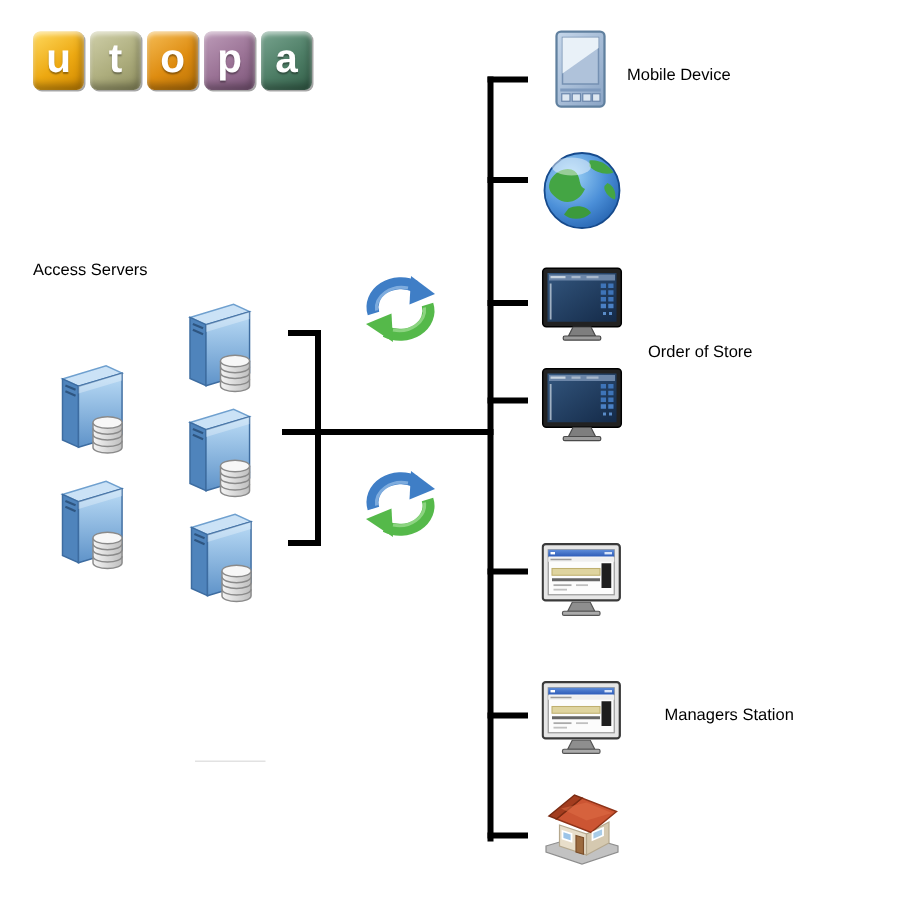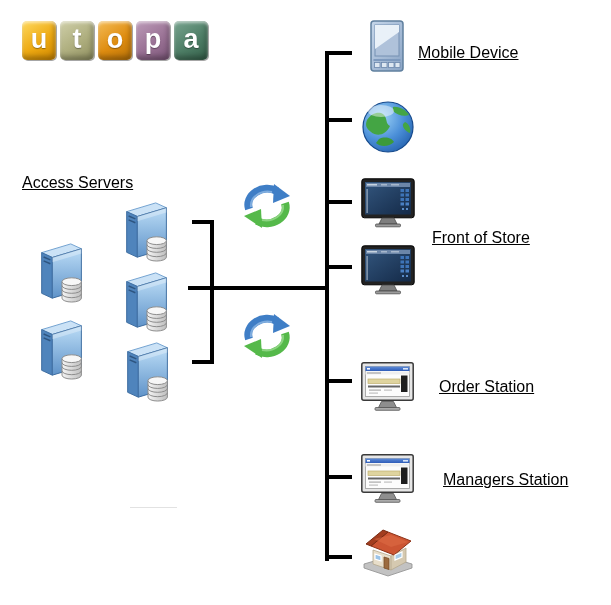--- a/index.html
+++ b/index.html
@@ -7,21 +7,21 @@
           font-family:"Liberation Sans", sans-serif;color:#000;}
 
   
   .logo{position:absolute;left:22px;top:21px;display:flex;gap:4px;}
   .tile{width:34px;height:36px;border-radius:5px;display:flex;align-items:center;justify-content:center;
         color:#fff;font-weight:bold;font-size:27px;line-height:1;padding-bottom:3px;
         box-shadow: inset 0 2px 3px rgba(255,255,255,.55), inset -2px -4px 5px rgba(0,0,0,.28), 1px 1px 0 rgba(0,0,0,.35);
         text-shadow:0 1px 1px rgba(0,0,0,.35);}
 
   
-  .lbl{position:absolute;font-size:16px;white-space:nowrap;text-decoration:underline;}
+  .lbl{position:absolute;font-size:11px;white-space:nowrap;}
   .servers-label{left:22px;top:174px;}
   .lbl-mobile{left:418px;top:44px;}
   .lbl-web{left:433px;top:116px;}
   .lbl-fos{left:432px;top:229px;}
   .lbl-order{left:439px;top:378px;}
   .lbl-managers{left:443px;top:471px;}
   .lbl-remote{left:448px;top:546px;}
 
   
   .line{position:absolute;background:#000;}
@@ -253,17 +253,16 @@
       <use href="#sym-browser-mon"></use>
     </svg>
   <svg class="icon mon-managers" width="53" height="50">
       <use href="#sym-browser-mon"></use>
     </svg>
   <svg class="icon house" width="54" height="54">
       <use href="#sym-house"></use>
     </svg>
 
   <div class="lbl lbl-mobile">Mobile Device</div>
-  <div class="lbl lbl-fos">Front of Store</div>
-  <div class="lbl lbl-order">Order Station</div>
+  <div class="lbl lbl-fos">Order of Store</div>
   <div class="lbl lbl-managers">Managers Station</div>
 
 </div>
 
 </body></html>

